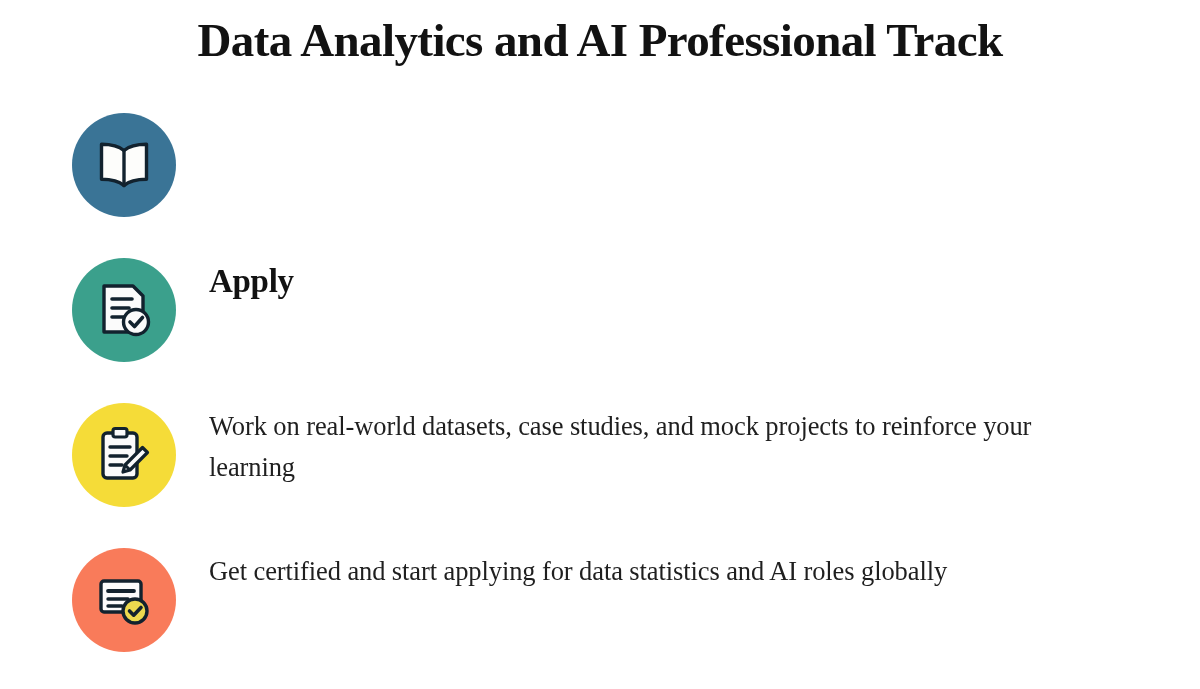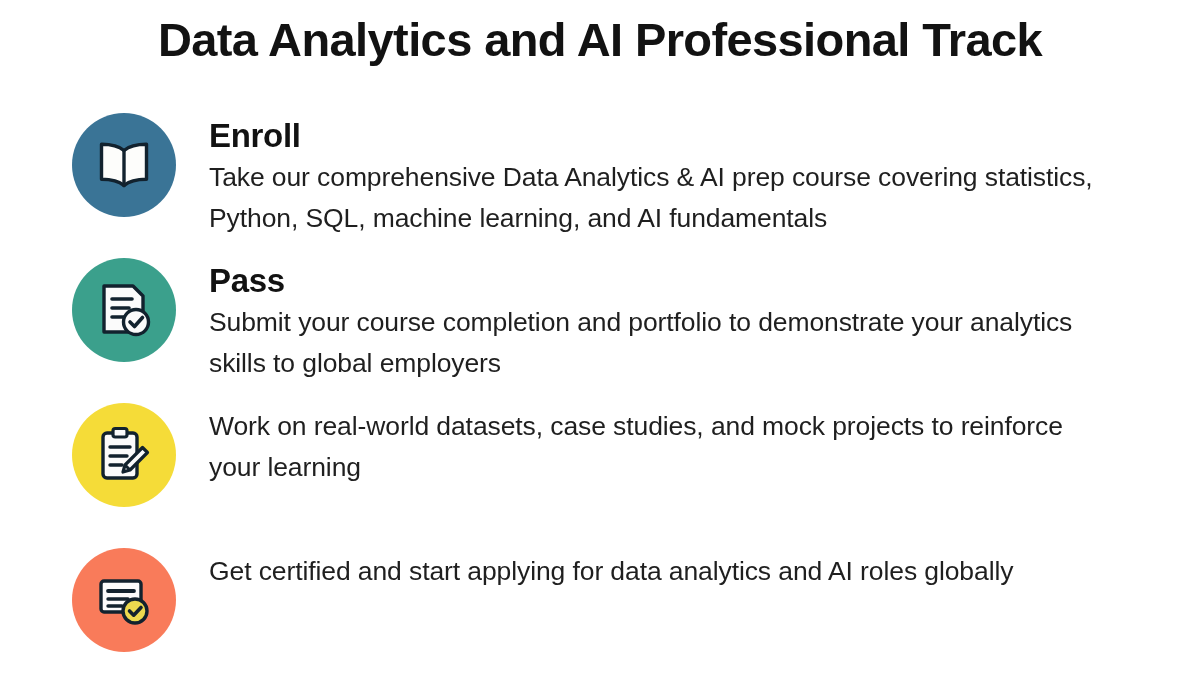--- a/index.html
+++ b/index.html
@@ -13,20 +13,21 @@
     font-family: "Liberation Sans", sans-serif;
     color: #1a1a1a;
     overflow: hidden;
   }
 
   .page {
     position: relative;
     width: 1200px;
     height: 689px;
     background: #ffffff;
+    font-family: Liberation Serif, serif;
   }
 
   
   .title {
     position: absolute;
     top: 8px;
     left: 0;
     width: 1200px;
     text-align: center;
     font-size: 47px;
@@ -105,42 +106,37 @@
     <div class="step">
       <div class="step-icon-wrap" style="background:#3a7496">
         <span>
           <svg width="58" height="50" viewBox="0 0 58 50" aria-hidden="true">
             <path d="M29 10.5 C24 6.2 16.5 4.3 6.5 4.3 L6.5 39.2 C16.5 39.2 24 41.1 29 45.4" fill="#fdfdfb" stroke="#12222e" stroke-width="3.4" stroke-linejoin="round" stroke-linecap="round"></path>
             <path d="M29 10.5 C34 6.2 41.5 4.3 51.5 4.3 L51.5 39.2 C41.5 39.2 34 41.1 29 45.4" fill="#fdfdfb" stroke="#12222e" stroke-width="3.4" stroke-linejoin="round" stroke-linecap="round"></path>
             <line x1="29" y1="10.5" x2="29" y2="45.4" stroke="#12222e" stroke-width="3.4" stroke-linecap="round"></line>
           </svg>
         </span>
       </div>
-      <div class="step-body">
-        <div class="step-title">Enroll</div>
-        <div class="step-desc">Take our comprehensive Data Analytics &amp; AI prep course covering statistics, Python, SQL, machine learning, and AI fundamentals</div>
-      </div>
     </div>
 
     <div class="step">
       <div class="step-icon-wrap" style="background:#3ba08c">
         <span>
           <svg width="54" height="56" viewBox="0 0 54 56" aria-hidden="true">
             <path d="M7 4 H36 L46 14 V50 H7 Z" fill="#fbfbfb" stroke="#12222e" stroke-width="3.4" stroke-linejoin="round"></path>
             <line x1="15" y1="17" x2="35" y2="17" stroke="#12222e" stroke-width="3.6" stroke-linecap="round"></line>
             <line x1="15" y1="26" x2="32" y2="26" stroke="#12222e" stroke-width="3.6" stroke-linecap="round"></line>
             <line x1="15" y1="35" x2="28" y2="35" stroke="#12222e" stroke-width="3.6" stroke-linecap="round"></line>
             <circle cx="39" cy="40" r="12.5" fill="#fbfbfb" stroke="#12222e" stroke-width="3.4"></circle>
             <path d="M33 40 L37.5 44.5 L45.5 35.5" fill="none" stroke="#12222e" stroke-width="3.6" stroke-linecap="round" stroke-linejoin="round"></path>
           </svg>
         </span>
       </div>
       <div class="step-body">
-        <div class="step-title">Pass</div>
-        <div class="step-desc">Submit your course completion and portfolio to demonstrate your analytics skills to global employers</div>
+        <div class="step-title">Apply</div>
       </div>
     </div>
 
     <div class="step">
       <div class="step-icon-wrap" style="background:#f5dc38">
         <span>
           <svg width="56" height="58" viewBox="0 0 56 58" aria-hidden="true">
             <rect x="7" y="7" width="34" height="45" rx="4" fill="#fbfbfb" stroke="#12222e" stroke-width="3.4"></rect>
             <rect x="17" y="2.5" width="14" height="8.5" rx="2.2" fill="#fbfbfb" stroke="#12222e" stroke-width="3.2"></rect>
             <line x1="14" y1="21" x2="34" y2="21" stroke="#12222e" stroke-width="3.4" stroke-linecap="round"></line>
@@ -163,18 +159,18 @@
             <rect x="6" y="6" width="40" height="31" rx="3" fill="#fbfbfb" stroke="#12222e" stroke-width="3.4"></rect>
             <line x1="13" y1="16" x2="39" y2="16" stroke="#12222e" stroke-width="3.8" stroke-linecap="round"></line>
             <line x1="13" y1="24" x2="33" y2="24" stroke="#12222e" stroke-width="3.4" stroke-linecap="round"></line>
             <line x1="13" y1="31" x2="27" y2="31" stroke="#12222e" stroke-width="3.4" stroke-linecap="round"></line>
             <circle cx="40" cy="36" r="12" fill="#ecd94f" stroke="#12222e" stroke-width="3.4"></circle>
             <path d="M34.5 36 L38.7 40.2 L46 32.5" fill="none" stroke="#12222e" stroke-width="3.6" stroke-linecap="round" stroke-linejoin="round"></path>
           </svg>
         </span>
       </div>
       <div class="step-body">
-        <div class="step-desc">Get certified and start applying for data analytics and AI roles globally</div>
+        <div class="step-desc">Get certified and start applying for data statistics and AI roles globally</div>
       </div>
     </div>
 
   </div>
 </div>
 
 </body></html>

